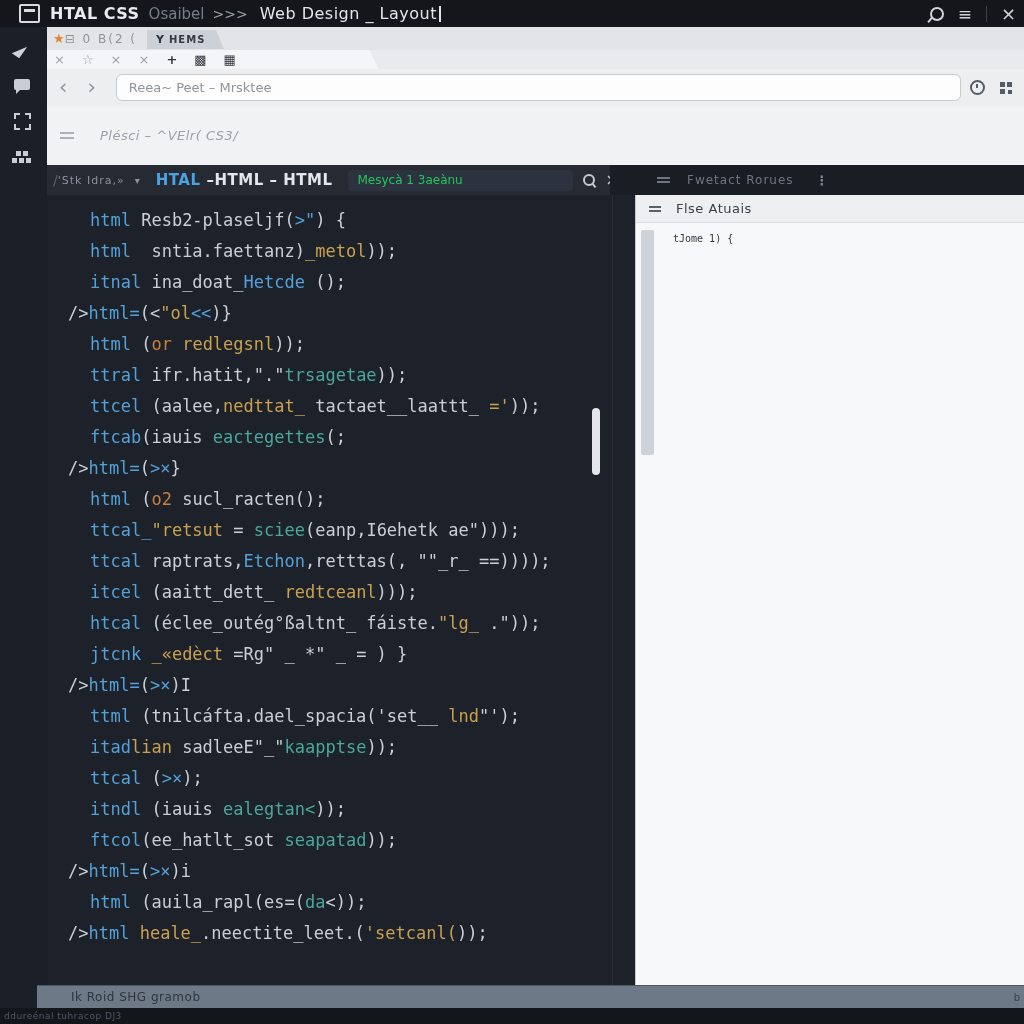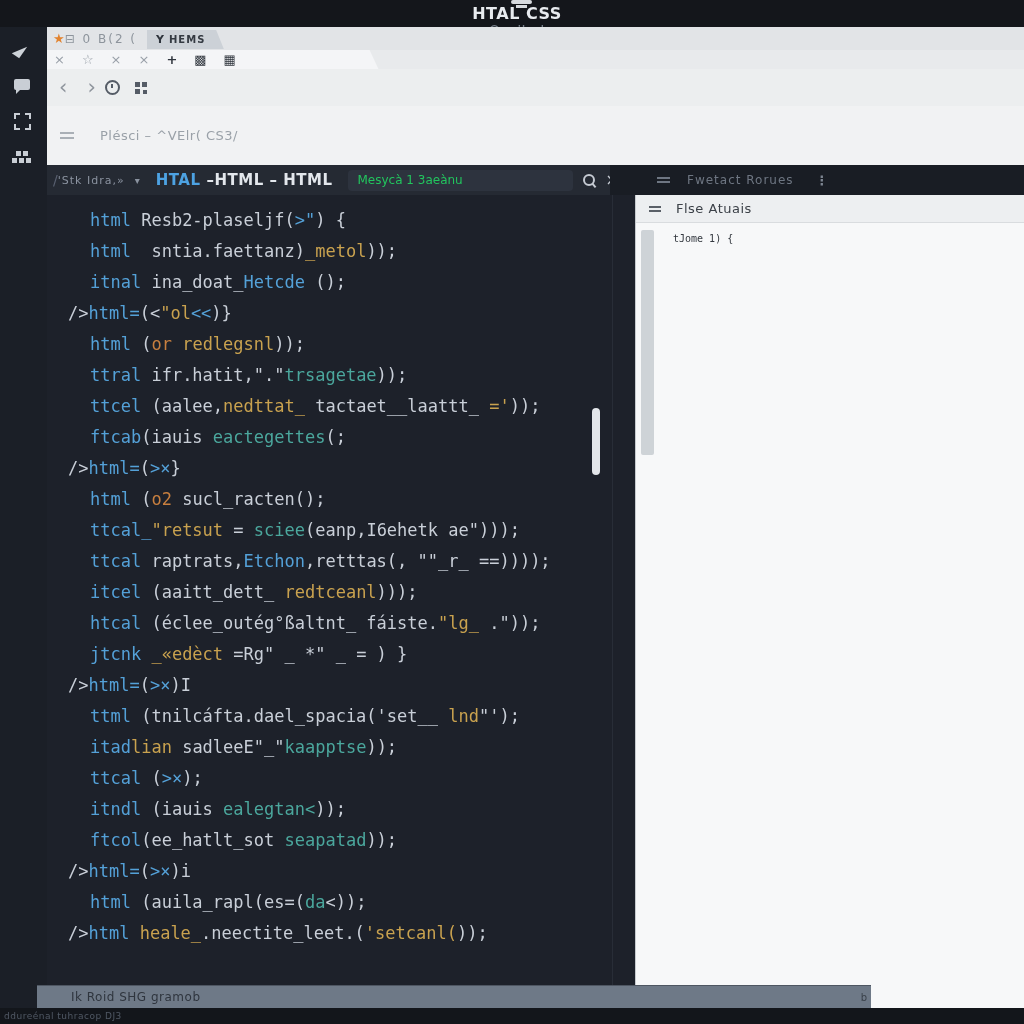--- a/index.html
+++ b/index.html
@@ -2,21 +2,21 @@
 <html><head>
 <meta charset="utf-8">
 <style>
   html,body{margin:0;padding:0;}
   body{width:1024px;height:1024px;overflow:hidden;background:#14171d;
        font-family:"DejaVu Sans",sans-serif;position:relative;}
   .abs{position:absolute;}
 
   
   .titlebar{left:0;top:0;width:1024px;height:27px;background:#14161b;
-            display:flex;align-items:center;color:#e8ebef;flex-direction:column;}
+            display:flex;align-items:center;color:#e8ebef;}
   .app-icon{width:17px;height:15px;border:2px solid #d7dade;border-radius:2px;
             margin-left:19px;position:relative;}
   .app-icon::before{content:"";position:absolute;left:3px;top:3px;right:3px;height:3px;
             background:#d7dade;}
   .title-bold{font-weight:bold;font-size:16px;letter-spacing:.5px;margin-left:10px;}
   .title-dim{color:#767e89;font-size:15px;margin-left:9px;}
   .title-sep{color:#99a1ab;font-size:14px;margin-left:8px;}
   .title-doc{color:#e2e6ea;font-size:16px;margin-left:12px;letter-spacing:.5px;}
   .cursor{display:inline-block;width:2px;height:16px;background:#dfe3e8;
           vertical-align:middle;margin-left:2px;}
@@ -70,21 +70,21 @@
   .addr-icons{display:flex;align-items:center;gap:15px;margin-left:9px;color:#555c66;}
   .clock{width:11px;height:11px;border:2px solid #555c66;border-radius:50%;position:relative;}
   .clock::after{content:"";position:absolute;left:4px;top:2px;width:2px;height:4px;background:#555c66;}
   .qr{width:12px;height:12px;position:relative;}
   .qr::before{content:"";position:absolute;inset:0;
      background:linear-gradient(#555c66,#555c66) 0 0/5px 5px no-repeat,
                 linear-gradient(#555c66,#555c66) 100% 0/5px 5px no-repeat,
                 linear-gradient(#555c66,#555c66) 0 100%/5px 5px no-repeat,
                 linear-gradient(#555c66,#555c66) 100% 100%/4px 4px no-repeat;}
   .inforow{position:absolute;left:0;top:79px;width:100%;height:59px;background:#f1f2f3;
-           display:flex;align-items:center;color:#9aa1a8;font-size:13px;}
+           display:flex;align-items:center;color:#9aa1a8;font-size:13px;font-style:italic;}
   .hbars{width:14px;height:2px;background:#aab0b6;box-shadow:0 5px 0 #aab0b6;
          margin-left:13px;margin-top:-5px;}
   .info-text{margin-left:26px;letter-spacing:.5px;}
 
   
   .editorbar{left:47px;top:165px;width:977px;height:30px;background:#252a33;
              display:flex;align-items:center;color:#aab1bb;}
   .eb-slash{color:#596070;font-size:14px;margin-left:6px;}
   .eb-crumb{color:#8b93a0;font-size:11px;margin-left:0;letter-spacing:1px;}
   .eb-caret{color:#8b93a0;font-size:10px;margin-left:10px;}
@@ -126,21 +126,21 @@
              color:#3c4148;font-size:13px;}
   .hbars3{width:12px;height:2px;background:#5a6068;box-shadow:0 4px 0 #5a6068;
           margin-left:13px;margin-top:-4px;}
   .rp-title{margin-left:15px;letter-spacing:.5px;}
   .rp-scroll{position:absolute;left:5px;top:35px;width:13px;height:225px;
              background:#ced3d7;border-radius:2px;}
   .rp-content{position:absolute;left:37px;top:38px;font-family:"DejaVu Sans Mono",monospace;
               font-size:10px;color:#33383f;}
 
   
-  .statusbar{left:37px;top:985px;width:834px;height:23px;background:#6e7987;
+  .statusbar{left:37px;top:985px;width:987px;height:23px;background:#6e7987;
              border-top:1px solid #4e5662;display:flex;align-items:center;
              font-size:12px;color:#2f353e;box-sizing:border-box;}
   .sb-text{margin-left:34px;letter-spacing:.5px;}
   .sb-right{margin-left:auto;margin-right:4px;font-size:10px;color:#394049;}
   .footer{left:0;top:1008px;width:1024px;height:16px;background:#13161b;
           display:flex;align-items:center;}
   .footer-text{font-size:9px;color:#515965;margin-left:4px;letter-spacing:.5px;}
 </style>
 </head>
 <body>
@@ -181,20 +181,23 @@
       <span class="r2i">☆</span>
       <span class="r2i">×</span>
       <span class="r2i">×</span>
       <span class="r2i dark">+</span>
       <span class="r2i dark">▩</span>
       <span class="r2i dark">▦</span>
     </div>
   <div class="navrow">
     <span class="nav-arrow nav-back">‹</span>
     <span class="nav-arrow nav-fwd">›</span>
+    <div class="address">
+      <span>Reea~ Peet – Mrsktee</span>
+    </div>
     <div class="addr-icons">
       <span class="clock"></span>
       <span class="qr"></span>
     </div>
   </div>
   <div class="inforow">
     <div class="hbars"></div>
     <span class="info-text">Plésci – ^VElr( CS3/</span>
   </div>
 </div>

